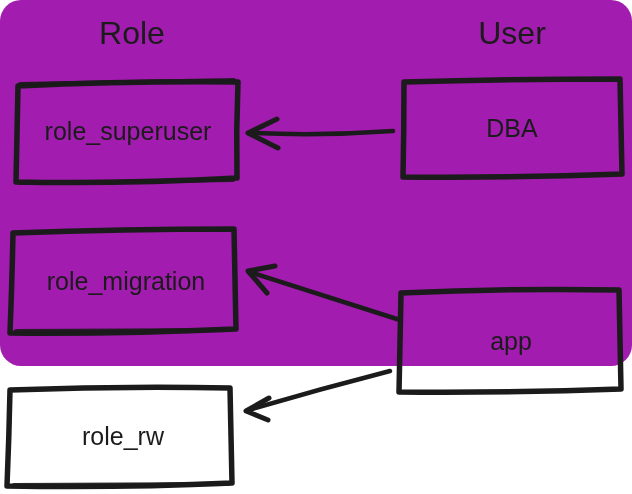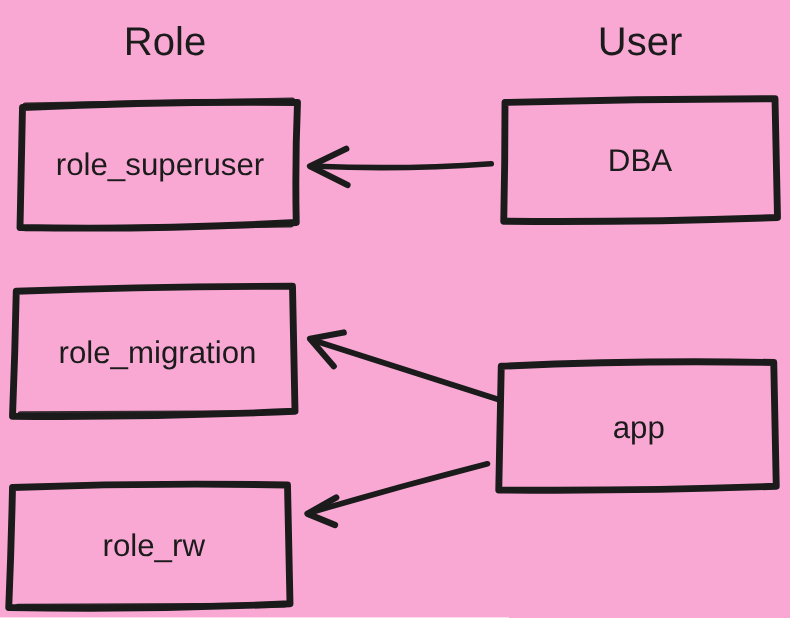--- a/index.html
+++ b/index.html
@@ -7,22 +7,23 @@
     padding: 0;
     background: #ffffff;
     width: 632px;
     height: 494px;
     overflow: hidden;
     font-family: "Liberation Sans", sans-serif;
   }
   .canvas-wrap {
     position: relative;
     width: 632px;
-    height: 494px;
-    background: #f9a8d4;
+    height: 366px;
+    background: #a21caf;
+    border-radius: 21px;
   }
   svg { display: block; }
   text {
     font-family: "Liberation Sans", sans-serif;
     fill: #1b1b1b;
   }
   .col-title { font-size: 32px; }
   .node-label { font-size: 25px; }
   .sketch-stroke {
     fill: none;

